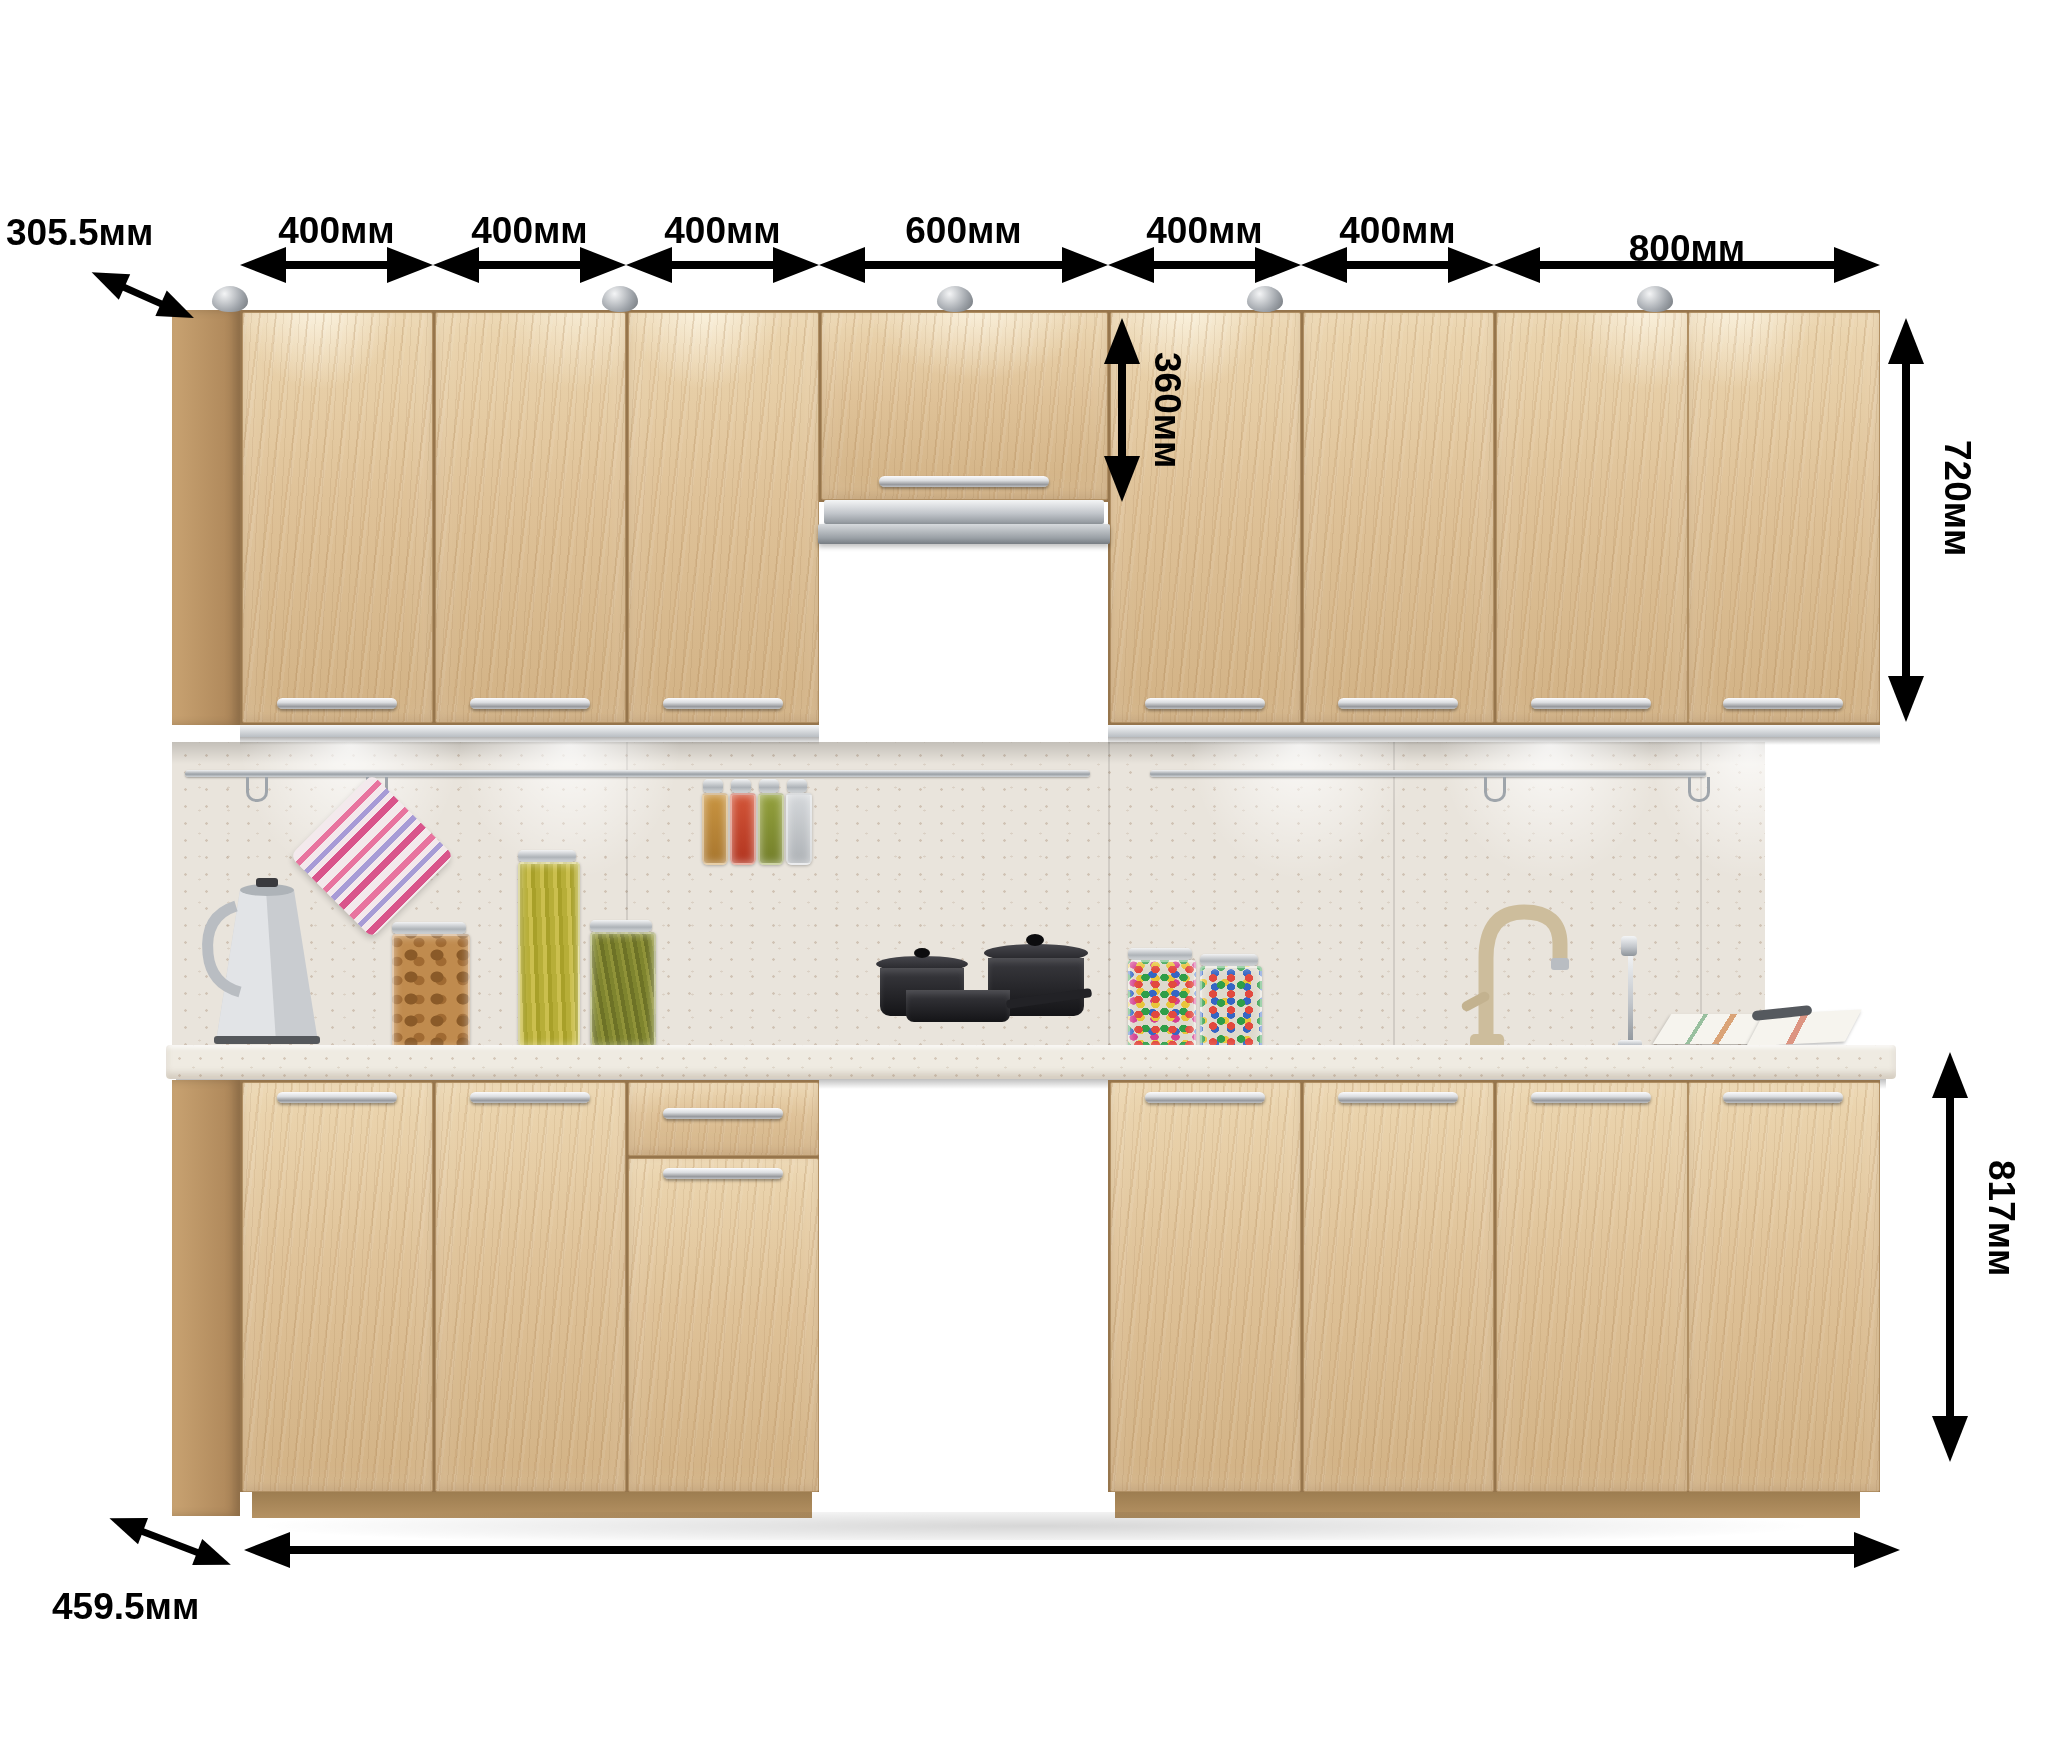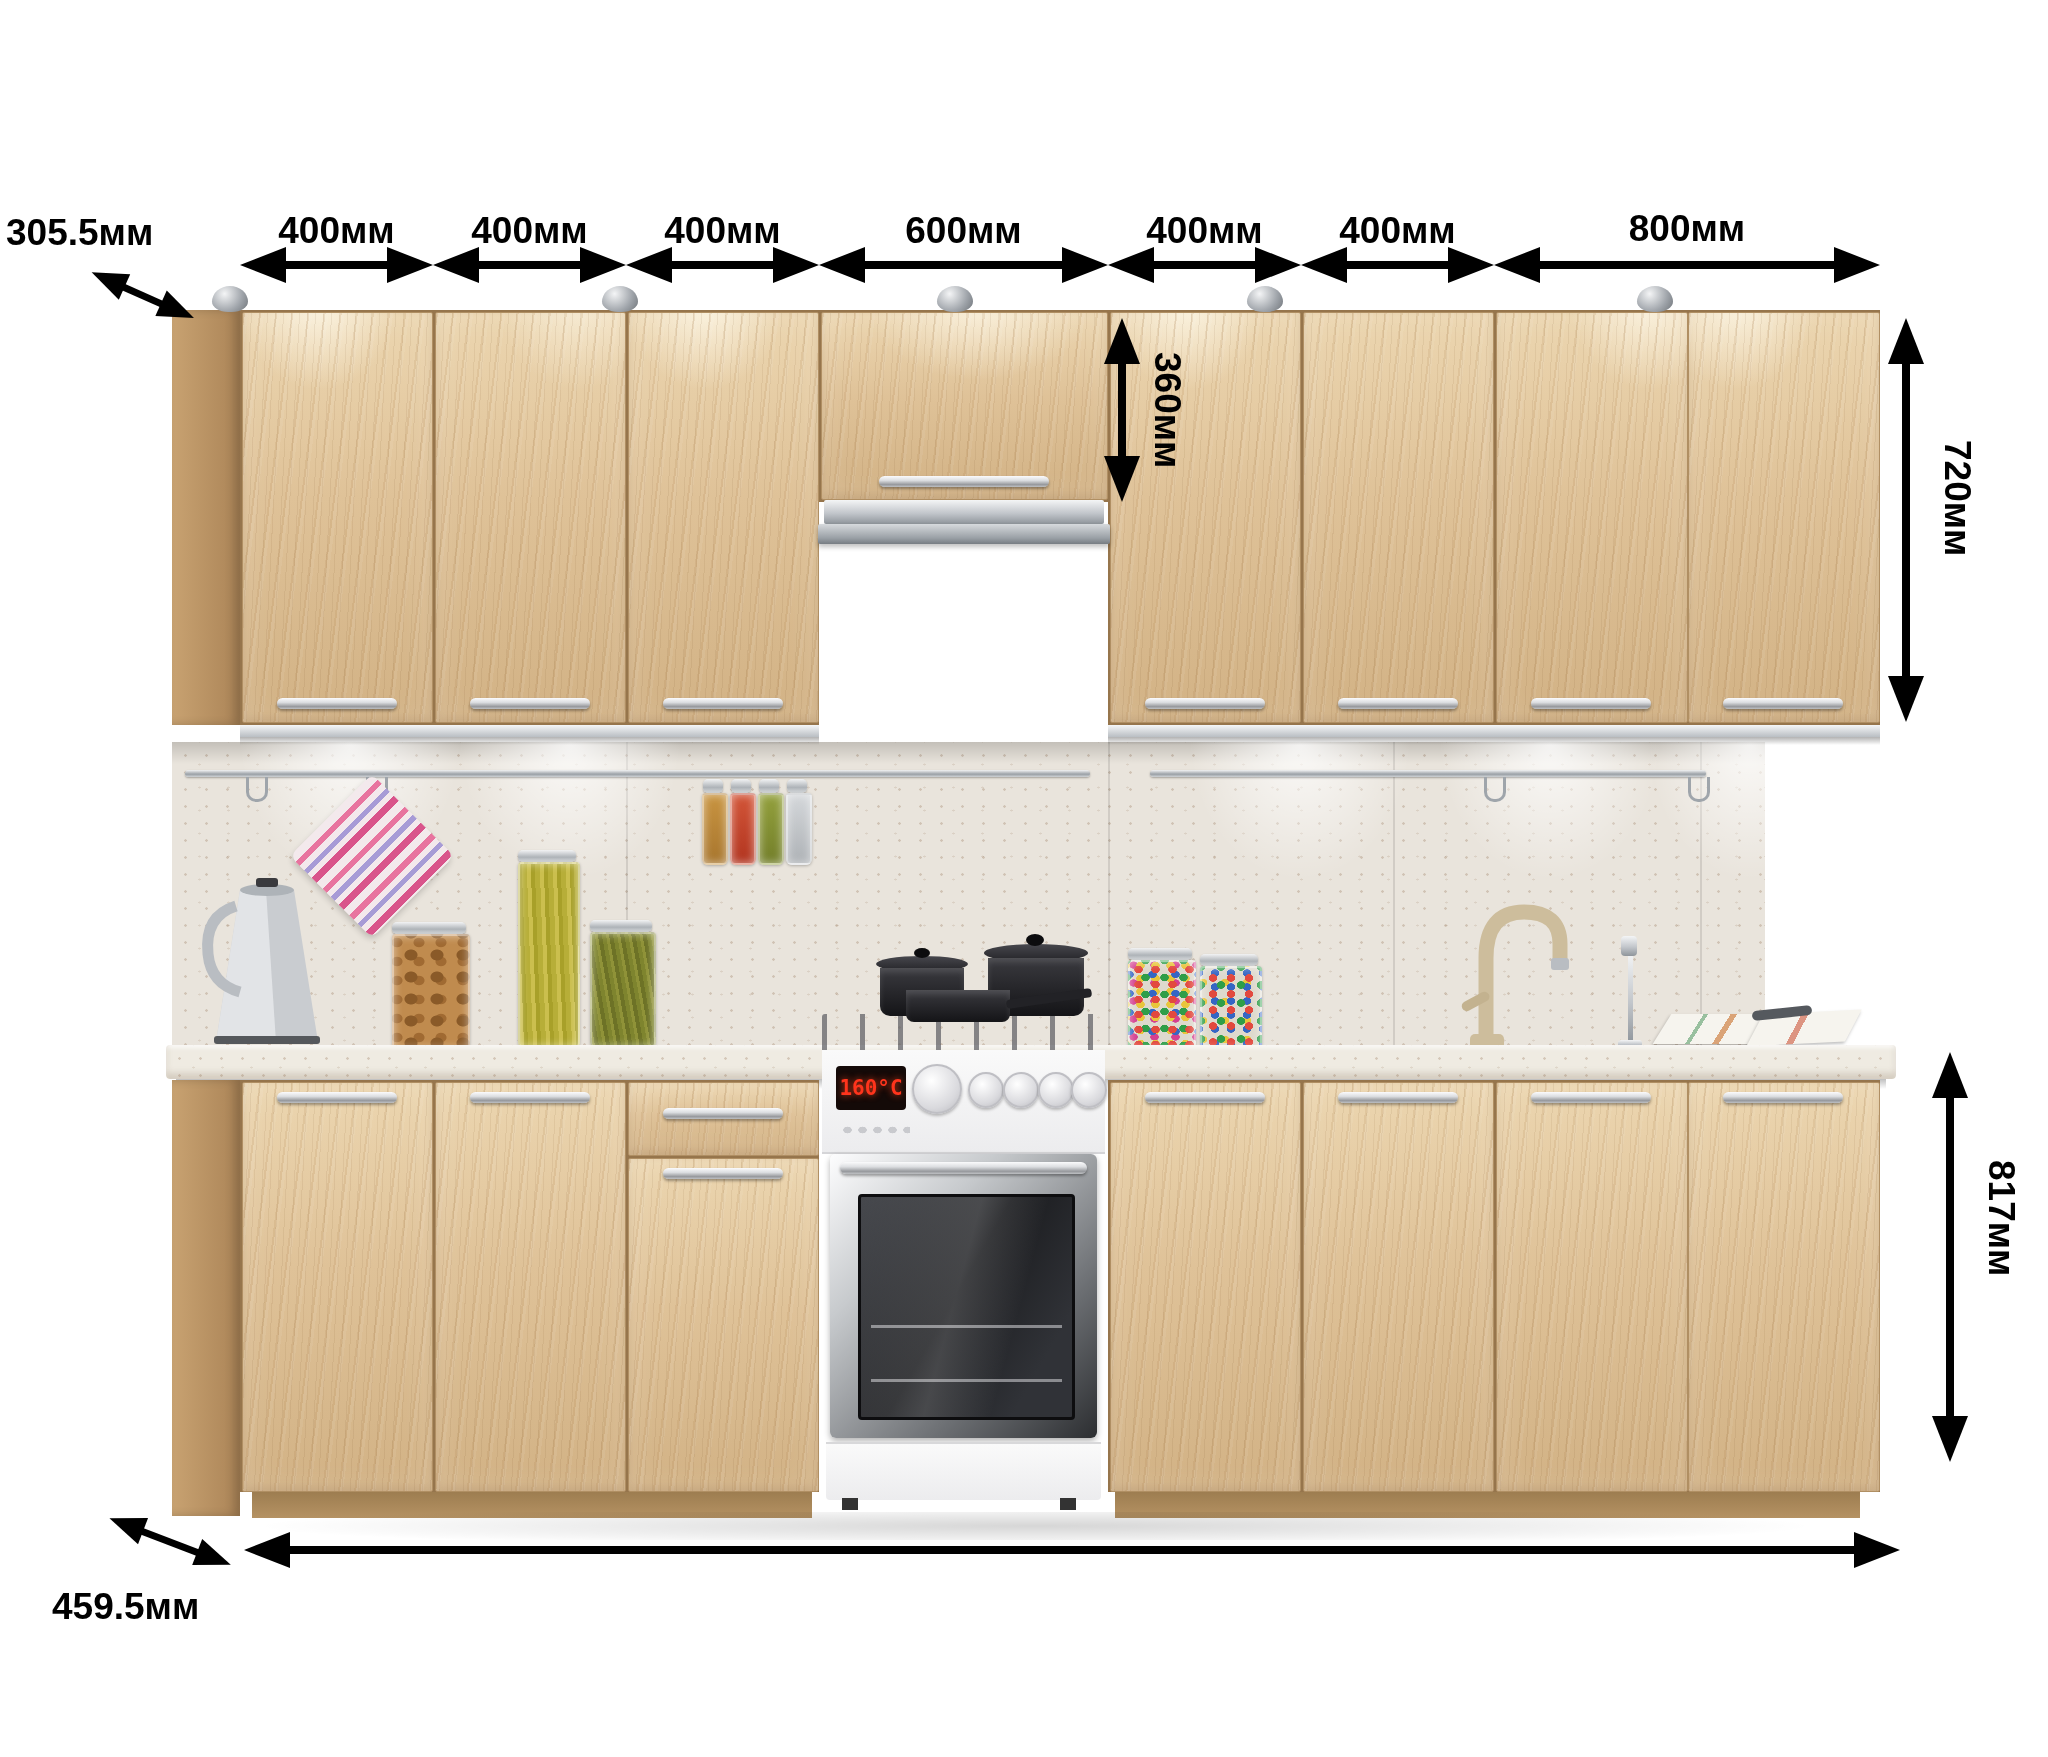--- a/index.html
+++ b/index.html
@@ -217,42 +217,20 @@
   <div class="abs bar" style="left:663px;top:1168px;width:120px;"></div>
   <div class="abs bar" style="left:1145px;top:1092px;width:120px;"></div>
   <div class="abs bar" style="left:1338px;top:1092px;width:120px;"></div>
   <div class="abs bar" style="left:1531px;top:1092px;width:120px;"></div>
   <div class="abs bar" style="left:1723px;top:1092px;width:120px;"></div>
 
   <div class="abs" style="left:252px;top:1492px;width:560px;height:26px;background:linear-gradient(180deg,#9d7d50,#b59263);"></div>
   <div class="abs" style="left:1115px;top:1492px;width:745px;height:26px;background:linear-gradient(180deg,#9d7d50,#b59263);"></div>
   <div class="abs" style="left:170px;top:1512px;width:1730px;height:28px;background:radial-gradient(ellipse 60% 100% at 50% 50%, rgba(0,0,0,.16), rgba(0,0,0,0) 75%);"></div>
 
-  <div class="abs" style="left:822px;top:1014px;width:283px;height:496px;">
-    <div class="abs" style="left:0;top:0;width:283px;height:36px;background:linear-gradient(180deg,#3a3a3f,#1f1f22);background-image:repeating-linear-gradient(90deg, rgba(90,90,96,.7) 0 5px, rgba(0,0,0,0) 5px 38px);border-radius:3px 3px 0 0;"></div>
-    <div class="abs stovewhite" style="left:0;top:36px;width:283px;height:102px;border-bottom:2px solid #d5d5d8;"></div>
-    <div class="abs display" style="left:14px;top:52px;width:70px;height:44px;line-height:44px;"><span>160°C</span></div>
-    <div class="abs" style="left:16px;top:108px;width:72px;height:12px;background-image:radial-gradient(#c9cace 4px, rgba(0,0,0,0) 4.5px);background-size:15px 12px;background-position:2px 2px;"></div>
-    <div class="abs knob" style="left:90px;top:50px;width:46px;height:46px;"></div>
-    <div class="abs knob" style="left:146px;top:58px;width:32px;height:32px;"></div>
-    <div class="abs knob" style="left:181px;top:58px;width:32px;height:32px;"></div>
-    <div class="abs knob" style="left:216px;top:58px;width:32px;height:32px;"></div>
-    <div class="abs knob" style="left:249px;top:58px;width:32px;height:32px;"></div>
-    <div class="abs ovenframe" style="left:8px;top:140px;width:267px;height:284px;">
-      <div class="abs bar" style="left:10px;top:8px;width:247px;height:12px;"></div>
-      <div class="abs ovenglass" style="left:28px;top:40px;width:211px;height:220px;">
-        <div class="abs rack" style="left:10px;top:128px;width:191px;"></div>
-        <div class="abs rack" style="left:10px;top:182px;width:191px;"></div>
-        <div class="abs reflect" style="left:0;top:0;width:211px;height:220px;"></div>
-      </div>
-    </div>
-    <div class="abs stovewhite" style="left:4px;top:428px;width:275px;height:56px;border-top:2px solid #d8d8da;border-radius:0 0 4px 4px;"></div>
-    <div class="abs" style="left:20px;top:484px;width:16px;height:12px;background:#333;"></div>
-    <div class="abs" style="left:238px;top:484px;width:16px;height:12px;background:#333;"></div>
-  </div>
 
   <div class="abs potlid" style="left:984px;top:944px;width:104px;height:18px;"></div>
   <div class="abs knobdark" style="left:1026px;top:934px;width:18px;height:12px;"></div>
   <div class="abs potbody" style="left:988px;top:958px;width:96px;height:58px;"></div>
   <div class="abs potlid" style="left:876px;top:956px;width:92px;height:16px;"></div>
   <div class="abs knobdark" style="left:914px;top:948px;width:16px;height:10px;"></div>
   <div class="abs potbody" style="left:880px;top:968px;width:84px;height:48px;"></div>
   <div class="abs potbody" style="left:906px;top:990px;width:104px;height:32px;border-radius:0 0 8px 8px;"></div>
   <div class="abs" style="left:1006px;top:994px;width:86px;height:9px;background:#222226;border-radius:4px;transform:rotate(-8deg);"></div>
 
@@ -262,21 +240,21 @@
     <div class="abs shaft-h" style="left:30px;right:30px;top:11px;height:7px;"></div>
     <div class="abs hd hd-r" style="right:0;top:0;border-width:14px 0 14px 36px;"></div>
   </div>
 
   <div class="abs dimlbl dimlbl-c" style="left:240px;top:210px;width:193px;">400мм</div>
   <div class="abs dimlbl dimlbl-c" style="left:433px;top:210px;width:193px;">400мм</div>
   <div class="abs dimlbl dimlbl-c" style="left:626px;top:210px;width:193px;">400мм</div>
   <div class="abs dimlbl dimlbl-c" style="left:819px;top:210px;width:289px;">600мм</div>
   <div class="abs dimlbl dimlbl-c" style="left:1108px;top:210px;width:193px;">400мм</div>
   <div class="abs dimlbl dimlbl-c" style="left:1301px;top:210px;width:193px;">400мм</div>
-  <div class="abs dimlbl dimlbl-c" style="left:1494px;top:208px;width:386px;">800мм</div>
+  <div class="abs dimlbl dimlbl-c" style="left:1494px;top:228px;width:386px;">800мм</div>
 
   <div class="abs" style="left:240px;top:247px;width:193px;height:36px;">
       <div class="abs hd hd-l" style="left:0;top:0;"></div>
       <div class="abs shaft-h" style="left:40px;right:40px;top:14px;"></div>
       <div class="abs hd hd-r" style="right:0;top:0;"></div>
     </div>
   <div class="abs" style="left:433px;top:247px;width:193px;height:36px;">
       <div class="abs hd hd-l" style="left:0;top:0;"></div>
       <div class="abs shaft-h" style="left:40px;right:40px;top:14px;"></div>
       <div class="abs hd hd-r" style="right:0;top:0;"></div>

